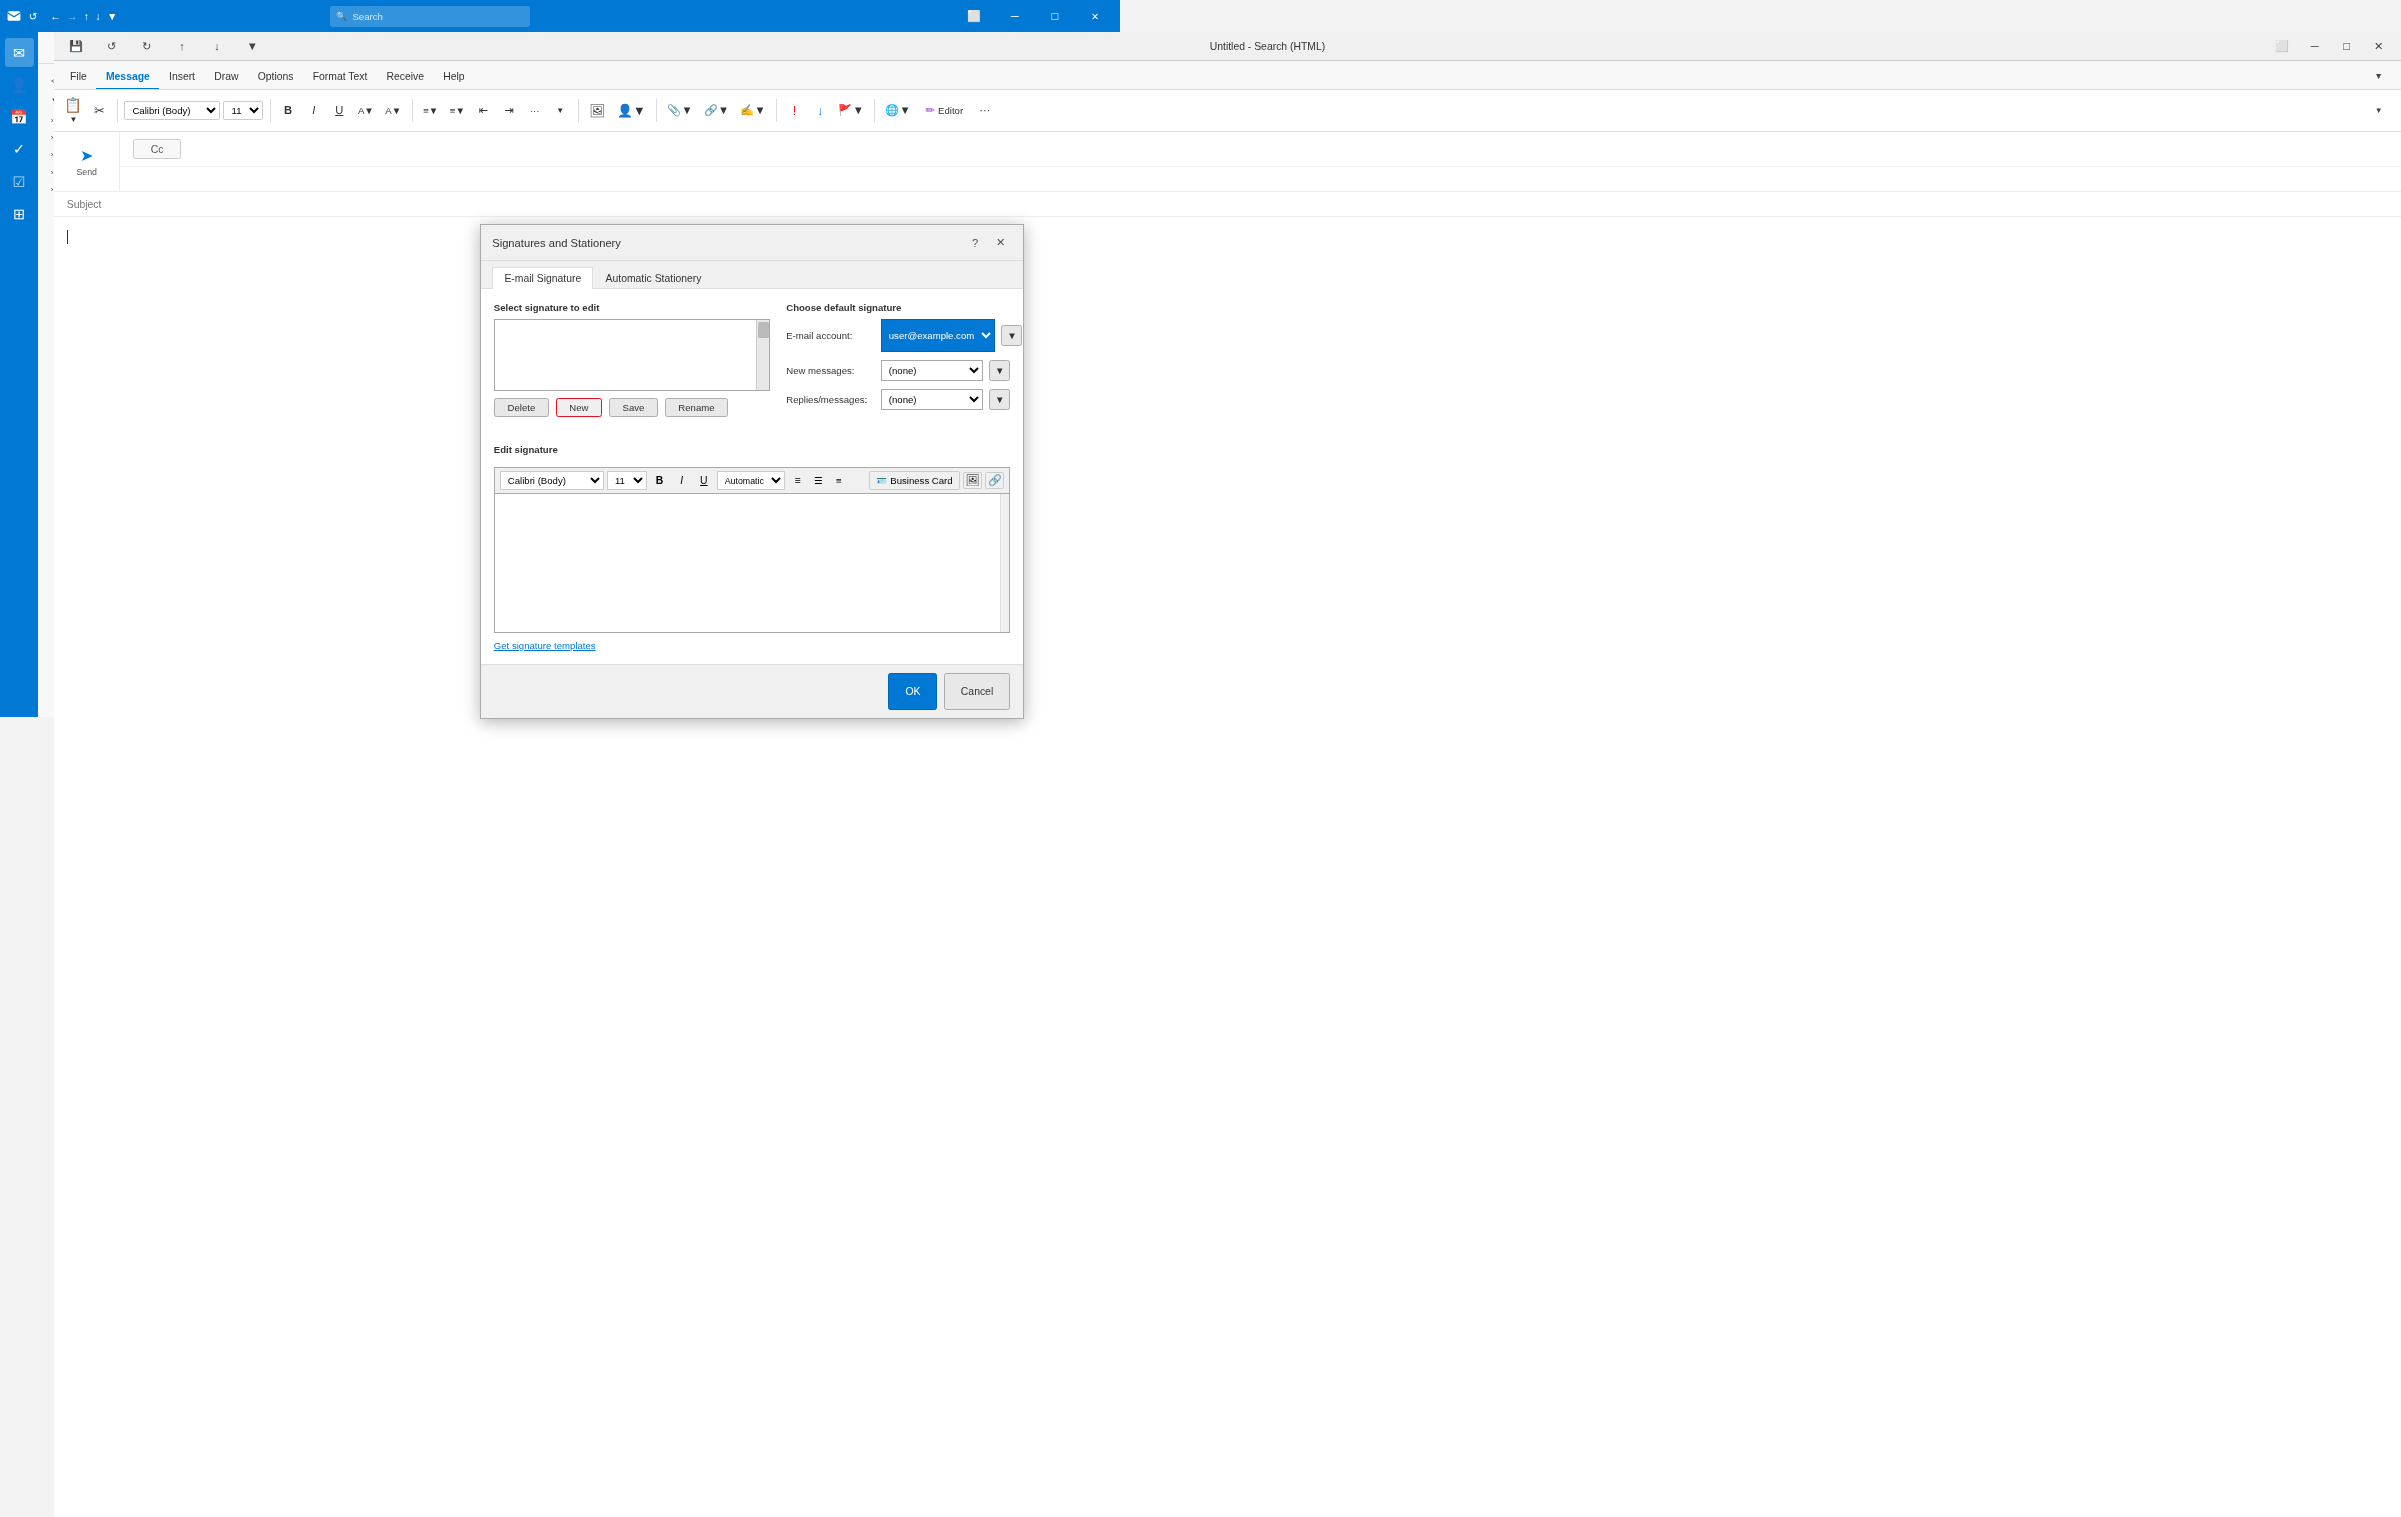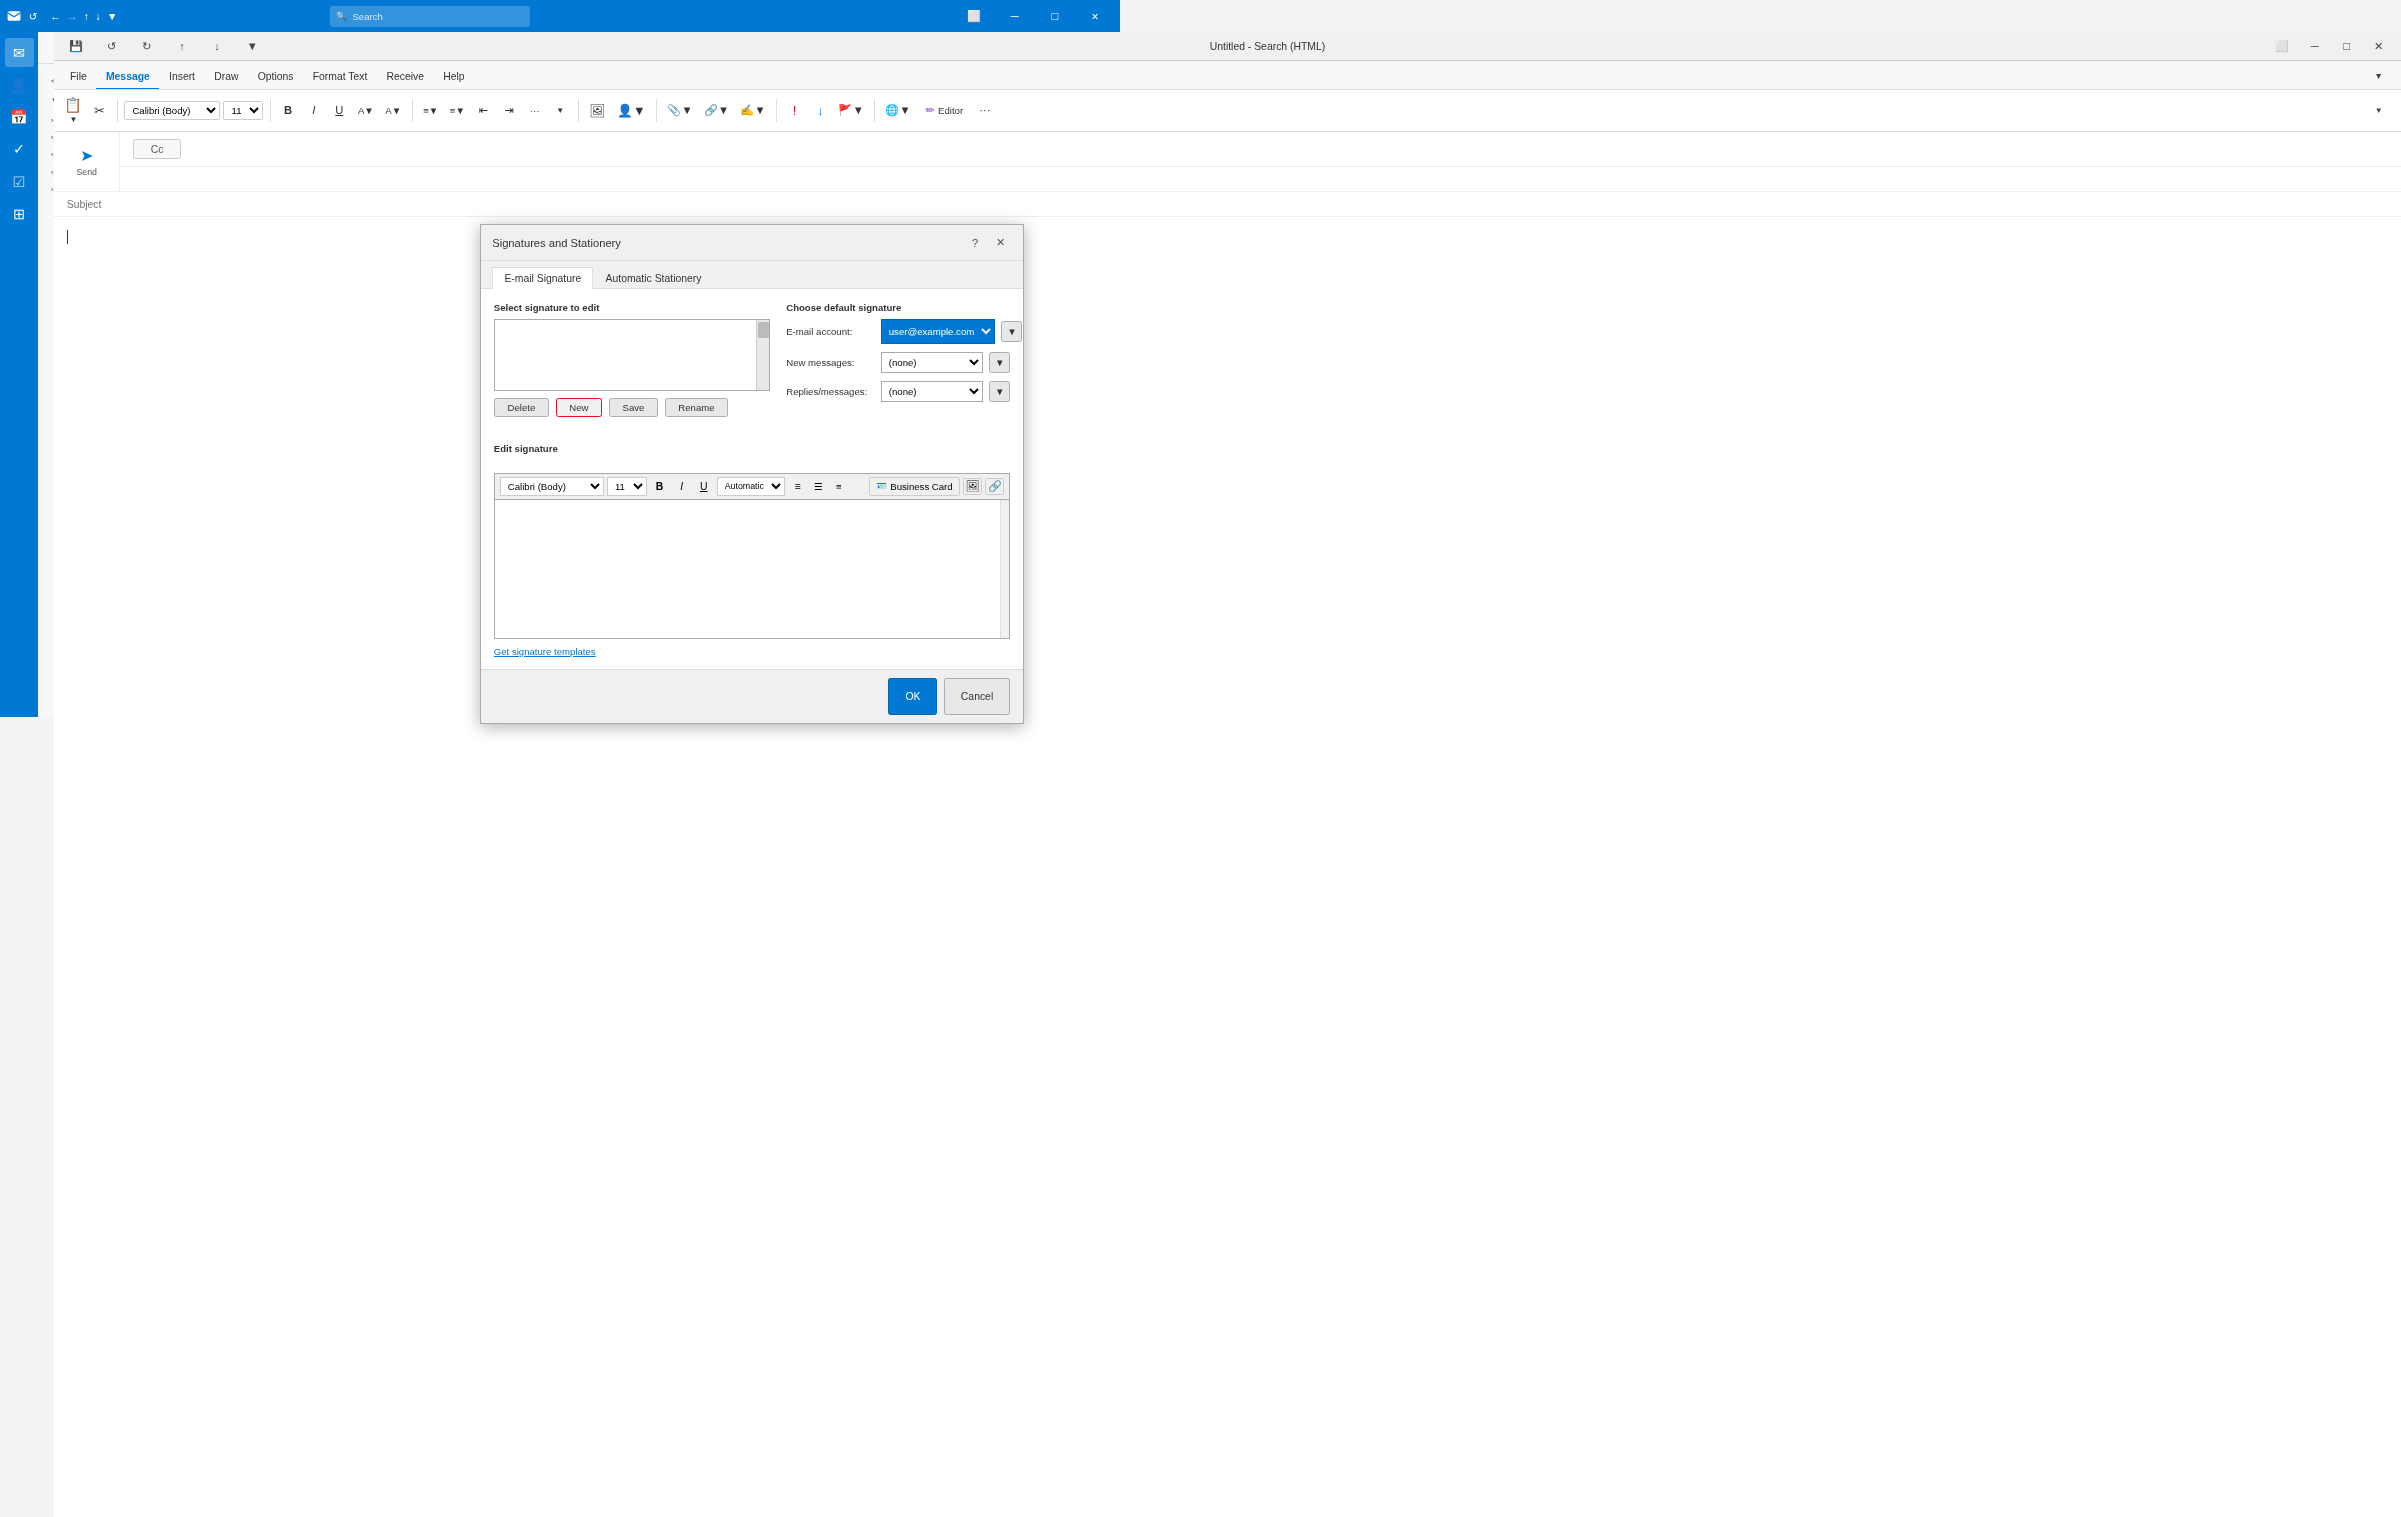--- a/index.html
+++ b/index.html
@@ -449,37 +449,37 @@
       flex: 1;
       height: 21px;
       border: 0.8px solid #aaa;
       background: white;
       font-size: 9.6px;
       padding: 0 3.2px;
     }
     .sig-email-select {
       background: #0078d4;
       color: white;
-      height: 25px;
+      height: 33px;
       border: 0.8px solid #0065b3;
       flex: 1;
       font-size: 9.6px;
       padding: 0 3.2px;
     }
 
     
     .sig-edit-section {
       background: white;
       padding: 0 12.8px 12.8px;
     }
     .sig-edit-label {
       font-size: 9.6px;
       color: #333;
       font-weight: 600;
-      margin-bottom: 19px;
+      margin-bottom: 12px;
     }
     .sig-edit-toolbar {
       display: flex;
       align-items: center;
       gap: 3.2px;
       border: 0.8px solid #aaa;
       border-bottom: none;
       padding: 3.2px 4.8px;
       background: #f0f0f0;
     }

